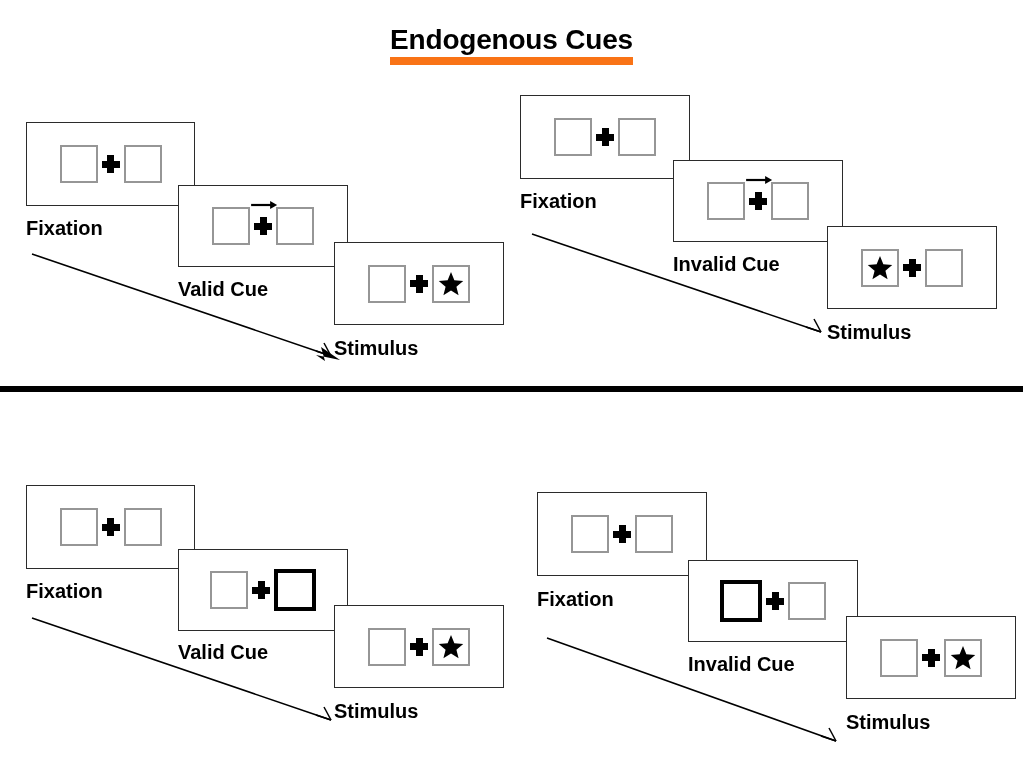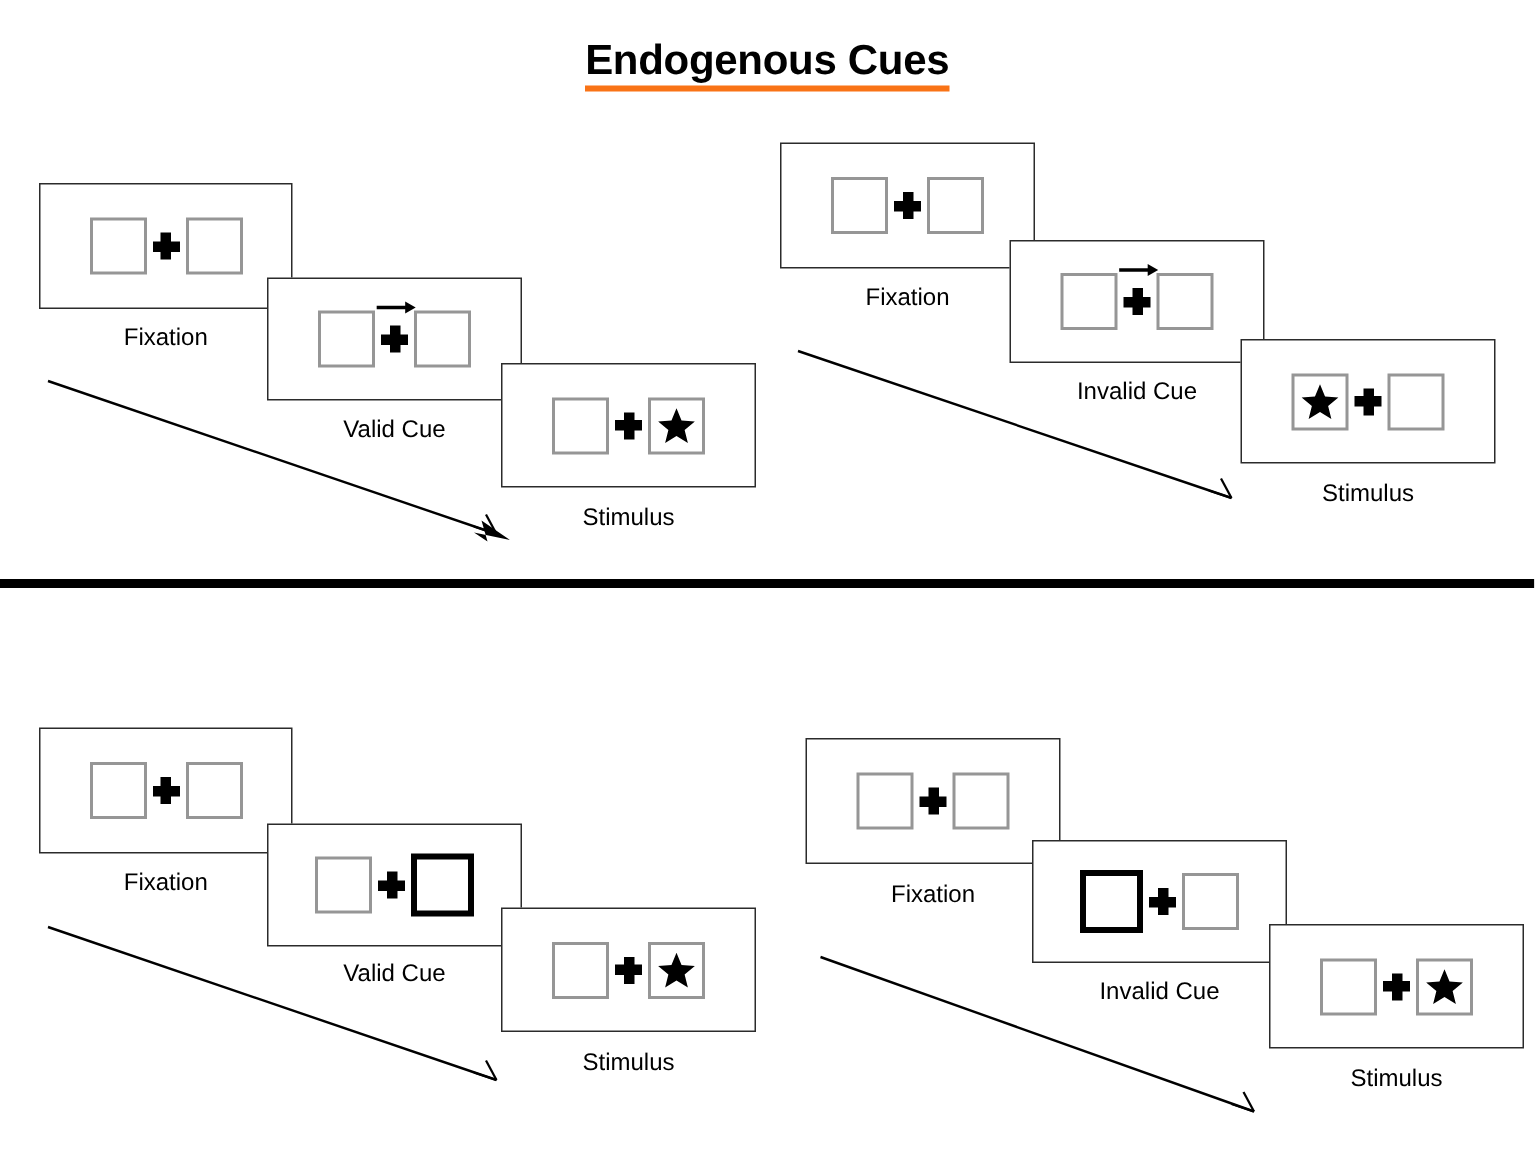--- a/index.html
+++ b/index.html
@@ -25,21 +25,21 @@
     position: absolute;
     width: 100%;
     left: 0;
     text-align: center;
     font-size: 28px;
     font-weight: bold;
     letter-spacing: -0.2px;
   }
   .section-title span {
     display: inline-block;
-    border-bottom: 4px solid #f97316;
+    border-bottom: 8px solid #f97316;
     padding-bottom: 1px;
     line-height: 1.1;
   }
 
   
   .divider {
     position: absolute;
     left: 0;
     width: 1023px;
     height: 6px;
@@ -115,24 +115,23 @@
   
   .star {
     width: 26px;
     height: 26px;
     display: block;
   }
 
   
   .caption {
     position: absolute;
-    font-size: 16px;
-    font-weight: normal;
+    font-size: 20px;
+    font-weight: bold;
     white-space: nowrap;
-    text-align: center;
   }
 
   
   .time-arrow {
     position: absolute;
     overflow: visible;
   }
 </style>
 </head>
 <body>

